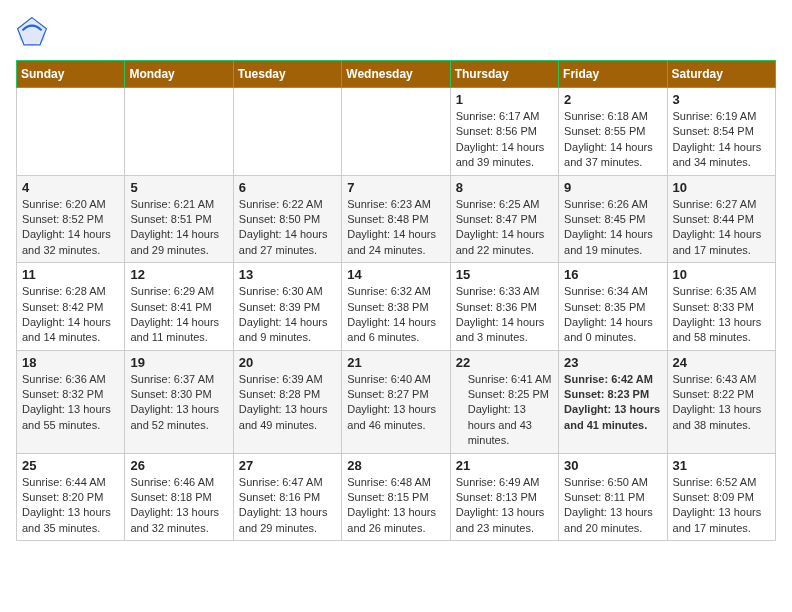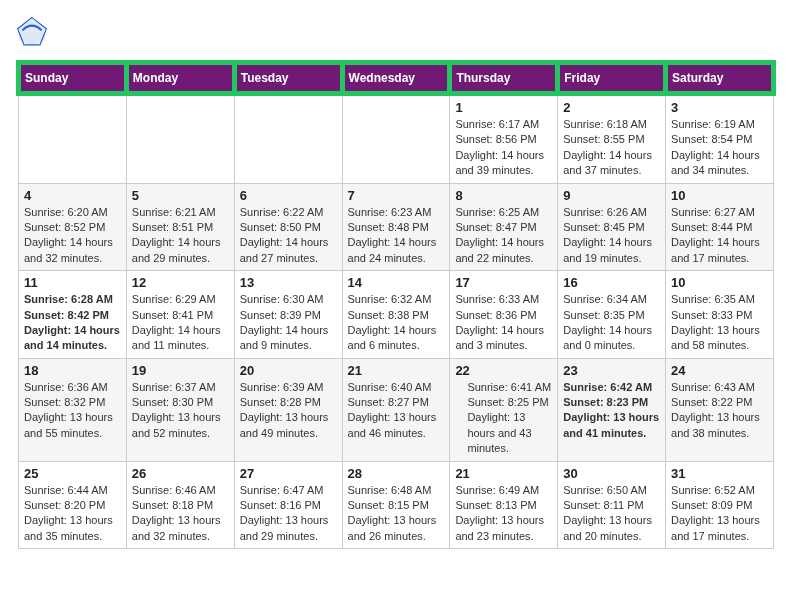--- a/index.html
+++ b/index.html
@@ -46,27 +46,27 @@
       font-size: 16px;
       font-weight: normal;
       color: #333;
     }
     table {
       width: 100%;
       border-collapse: collapse;
       font-size: 11px;
     }
     thead tr th {
-      background-color: #701a75;
+      background-color: #a16207;
       color: #fff;
       padding: 6px 4px;
       text-align: left;
       font-size: 12px;
       font-weight: bold;
-      border: 5px solid #22c55e;
+      border: 1px solid #22c55e;
     }
     tbody tr td {
       border: 1px solid #ccc;
       padding: 4px 5px;
       vertical-align: top;
       width: calc(100% / 7);
       min-height: 80px;
       background: #fff;
     }
     tbody tr:nth-child(even) td {
@@ -184,21 +184,21 @@
         <td>
           <div class="day-number">10</div>
           <div class="day-info" style="white-space: pre-line;">Sunrise: 6:27 AM
 Sunset: 8:44 PM
 Daylight: 14 hours and 17 minutes.</div>
         </td>
       </tr>
       <tr>
         <td>
           <div class="day-number">11</div>
-          <div class="day-info" style="white-space: pre-line; font-weight: bold;">Sunrise: 6:28 AM
+          <div class="day-info" style="white-space: pre-line;">Sunrise: 6:28 AM
 Sunset: 8:42 PM
 Daylight: 14 hours and 14 minutes.</div>
         </td>
         <td>
           <div class="day-number">12</div>
           <div class="day-info" style="white-space: pre-line;">Sunrise: 6:29 AM
 Sunset: 8:41 PM
 Daylight: 14 hours and 11 minutes.</div>
         </td>
         <td>
@@ -207,21 +207,21 @@
 Sunset: 8:39 PM
 Daylight: 14 hours and 9 minutes.</div>
         </td>
         <td>
           <div class="day-number">14</div>
           <div class="day-info" style="white-space: pre-line;">Sunrise: 6:32 AM
 Sunset: 8:38 PM
 Daylight: 14 hours and 6 minutes.</div>
         </td>
         <td>
-          <div class="day-number">17</div>
+          <div class="day-number">15</div>
           <div class="day-info" style="white-space: pre-line;">Sunrise: 6:33 AM
 Sunset: 8:36 PM
 Daylight: 14 hours and 3 minutes.</div>
         </td>
         <td>
           <div class="day-number">16</div>
           <div class="day-info" style="white-space: pre-line;">Sunrise: 6:34 AM
 Sunset: 8:35 PM
 Daylight: 14 hours and 0 minutes.</div>
         </td>

